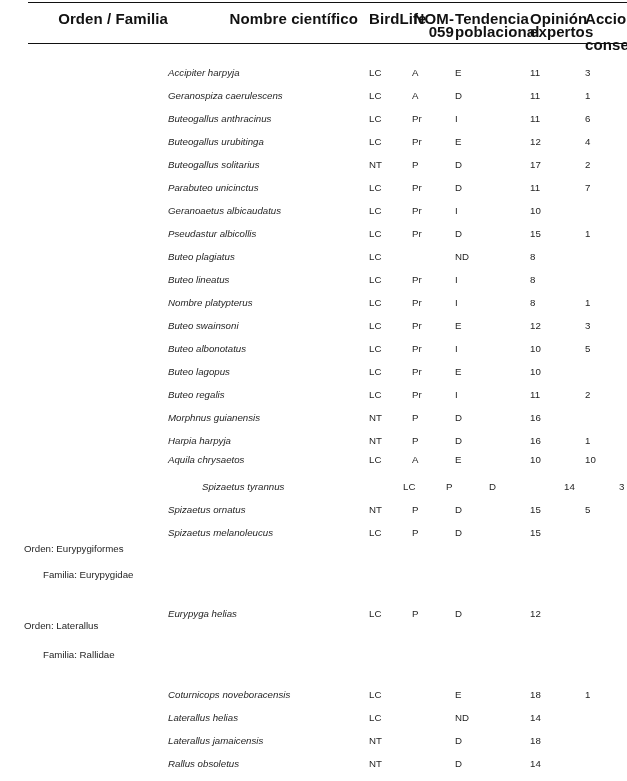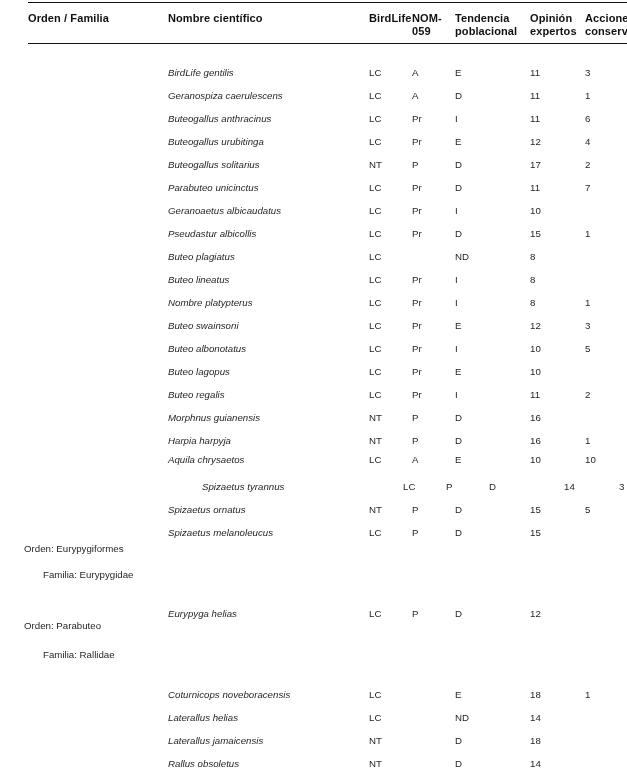--- a/index.html
+++ b/index.html
@@ -31,26 +31,27 @@
     left: 28px;
     top: 43px;
     width: 599px;
     height: 1.4px;
     background: #111111;
   }
 
   
   .hdr {
     position: absolute;
-    font-size: 11px;
+    font-size: 15px;
     font-weight: bold;
     line-height: 13px;
     color: #111111;
     letter-spacing: 0.1px;
     white-space: pre-line;
+    text-align: right;
   }
   .h-orden     { left: 28px;  top: 12px; width: 140px; }
   .h-nombre    { left: 168px; top: 12px; width: 190px; }
   .h-birdlife  { left: 369px; top: 12px; width: 45px;  }
   .h-nom       { left: 412px; top: 12px; width: 42px;  }
   .h-tendencia { left: 455px; top: 12px; width: 72px;  }
   .h-opinion   { left: 530px; top: 12px; width: 55px;  }
   .h-acciones  { left: 585px; top: 12px; width: 60px;  }
 
   
@@ -107,21 +108,21 @@
     <div class="hdr h-tendencia">Tendencia
 poblacional</div>
     <div class="hdr h-opinion">Opinión
 expertos</div>
     <div class="hdr h-acciones">Acciones d
 conservaci</div>
   </div>
 
   <div id="body-rows">
       <div class="row" style="top: 61px;">
-        <div class="cell c-sci" style="top: 5px;">BirdLife gentilis</div>
+        <div class="cell c-sci" style="top: 5px;">Accipiter harpyja</div>
         <div class="cell c-bl" style="top: 5px;">LC</div>
         <div class="cell c-nom" style="top: 5px;">A</div>
         <div class="cell c-tend" style="top: 5px;">E</div>
         <div class="cell c-op" style="top: 5px;">11</div>
         <div class="cell c-acc" style="top: 5px;">3</div>
       </div>
       <div class="row" style="top: 84px;">
         <div class="cell c-sci" style="top: 5px;">Geranospiza caerulescens</div>
         <div class="cell c-bl" style="top: 5px;">LC</div>
         <div class="cell c-nom" style="top: 5px;">A</div>
@@ -289,21 +290,21 @@
       </div>
       <div class="row" style="top: 602px;">
         <div class="cell c-sci" style="top: 5px;">Eurypyga helias</div>
         <div class="cell c-bl" style="top: 5px;">LC</div>
         <div class="cell c-nom" style="top: 5px;">P</div>
         <div class="cell c-tend" style="top: 5px;">D</div>
         <div class="cell c-op" style="top: 5px;">12</div>
         <div class="cell c-acc" style="top: 5px;"></div>
       </div>
       <div class="grouprow" style="top: 619px;">
-        <div class="group-label g-orden" style="top: 0px;">Orden: Parabuteo</div>
+        <div class="group-label g-orden" style="top: 0px;">Orden: Laterallus</div>
       </div>
       <div class="grouprow" style="top: 648px;">
         <div class="group-label g-familia" style="top: 0px;">Familia: Rallidae</div>
       </div>
       <div class="row" style="top: 683px; text-align: right;">
         <div class="cell c-sci" style="top: 5px;">Coturnicops noveboracensis</div>
         <div class="cell c-bl" style="top: 5px;">LC</div>
         <div class="cell c-nom" style="top: 5px;"></div>
         <div class="cell c-tend" style="top: 5px;">E</div>
         <div class="cell c-op" style="top: 5px;">18</div>

